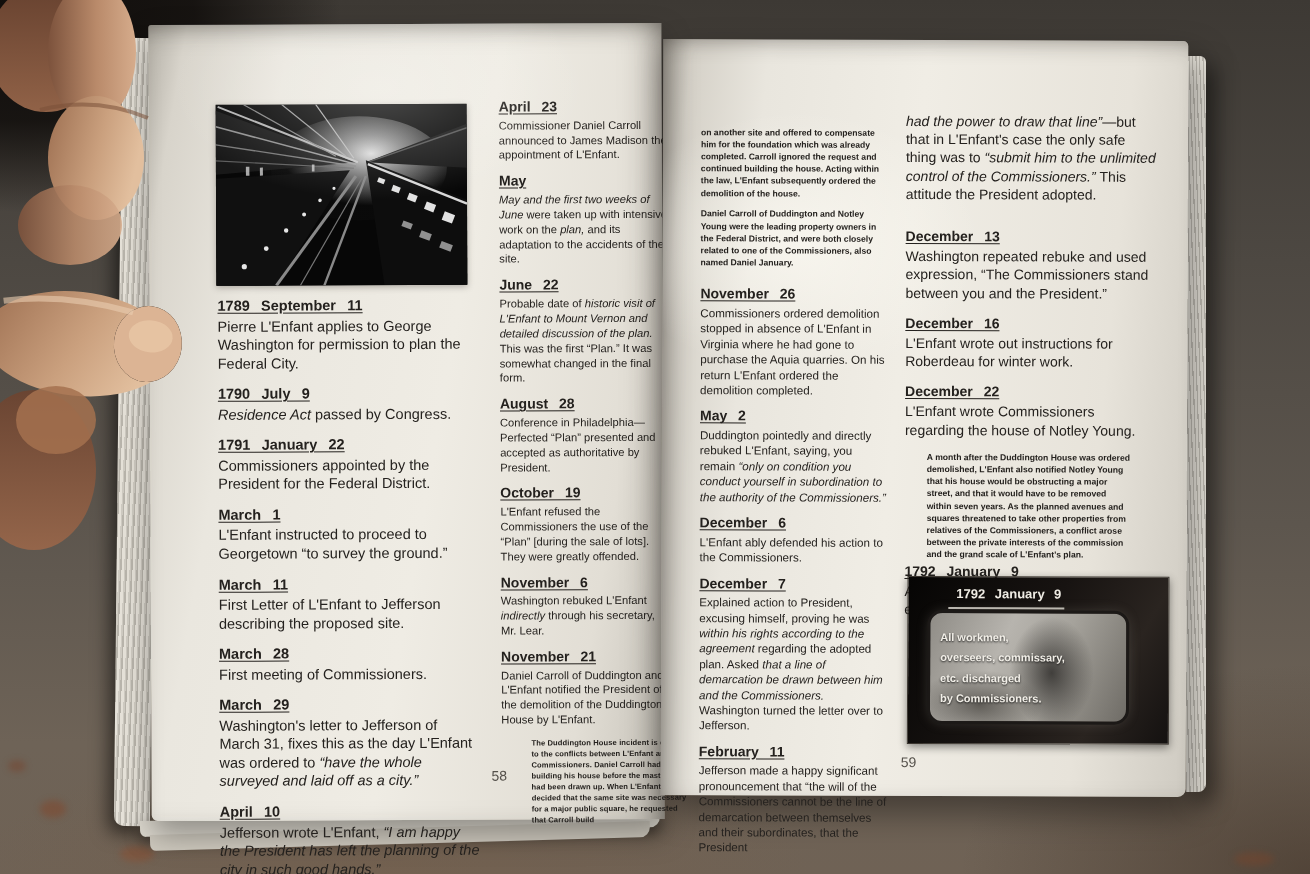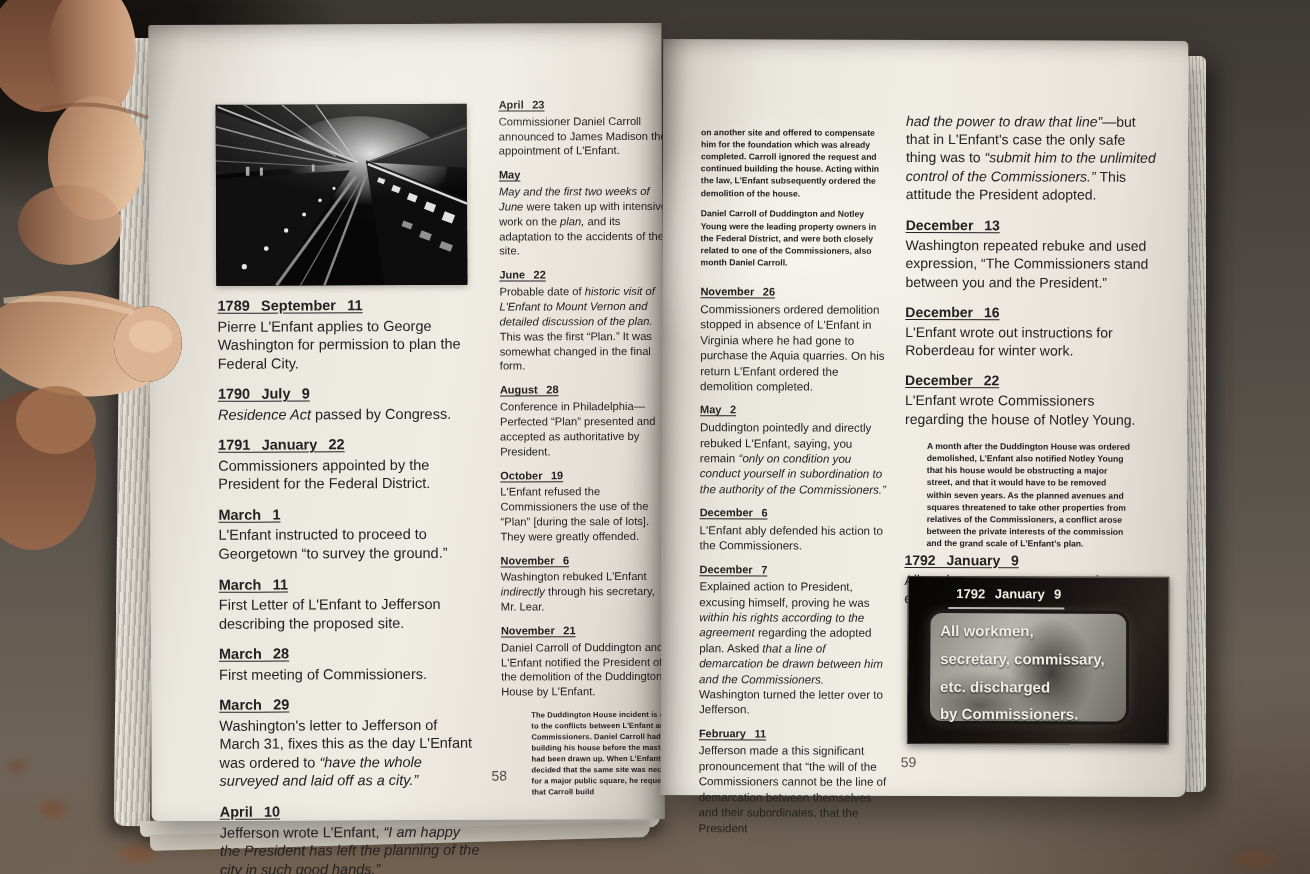--- a/index.html
+++ b/index.html
@@ -55,45 +55,45 @@
   .lp-col2{left:350px;top:74px;width:170px;font-size:11.2px;line-height:1.33;}
   .rp-col1{left:38px;top:78px;width:188px;font-size:11.6px;line-height:1.33;}
   .rp-col2{left:243px;top:72px;width:252px;font-size:14px;line-height:1.3;}
   .entry{margin:0 0 12px 0;}
   .lp-col2 .entry,.rp-col1 .entry{margin-bottom:9px;}
   .date{
     margin:0 0 2px 0;font-weight:bold;word-spacing:.5em;
     text-decoration:underline;text-underline-offset:2px;
   }
   .lp-col1 .date{font-size:14.5px;}
-  .lp-col2 .date,.rp-col1 .date{font-size:11px;}
+  .lp-col2 .date,.rp-col1 .date{font-size:14px;}
   .rp-col2 .date{font-size:14px;}
   .entry p,.cont p{margin:0;}
   .smallnote{font-size:7.6px;font-weight:bold;line-height:1.45;letter-spacing:.1px;}
   .lp-footnote{margin:10px 0 0 30px;width:160px;}
   .rp-lead{width:180px;margin-bottom:8px;font-size:8.6px;font-weight:bold;line-height:1.42;}
   .rp-footnote{margin:6px 0 1px 22px;width:206px;font-size:8.6px;font-weight:bold;line-height:1.42;}
-  .cont{margin-bottom:13px;}
+  .cont{margin-bottom:24px;}
   .pagenum{position:absolute;font-size:14px;color:#55514b;}
   
   .metro{position:absolute;left:67px;top:80px;width:251px;height:181px;background:#0a0a0a;
          box-shadow:0 2px 6px rgba(60,55,48,.35);}
   
   .tvphoto{position:absolute;left:246px;top:536px;width:260px;height:166px;
            background:linear-gradient(120deg,#060504 0%,#171311 45%,#2a2420 75%,#141110 100%);
            border:1px solid #3a352f;box-shadow:0 3px 8px rgba(0,0,0,.45);}
   .tv-caption{position:absolute;left:48px;top:9px;color:#efece4;font-weight:bold;font-size:13px;word-spacing:.45em;}
   .tv-line{position:absolute;left:40px;top:30px;width:116px;height:2px;background:#d8d5cd;opacity:.85;}
   .tv-screen{position:absolute;left:22px;top:36px;width:196px;height:108px;border-radius:12px;
              background:
                radial-gradient(ellipse 60px 80px at 62% 55%, rgba(40,38,36,.8), rgba(40,38,36,0) 70%),
                radial-gradient(ellipse 90px 50px at 25% 85%, rgba(60,57,52,.7), rgba(60,57,52,0) 70%),
                linear-gradient(115deg,#8f8c86 0%,#b7b4ae 35%,#a5a29b 60%,#6f6c66 100%);
              box-shadow:0 0 0 3px #1c1917, 0 0 14px rgba(200,195,185,.25);}
-  .tv-text{position:absolute;left:10px;top:4px;color:#f2efe8;font-weight:bold;font-size:15px;line-height:1.85;
+  .tv-text{position:absolute;left:10px;top:14px;color:#f2efe8;font-weight:bold;font-size:11px;line-height:1.85;
            text-shadow:0 1px 2px rgba(0,0,0,.8);}
   .tv-text span{display:block;}
 </style>
 </head>
 <body>
 
 <div class="scene">
 
   <div class="rust" style="left:40px;top:800px;width:26px;height:18px;background:rgba(130,70,42,.5);"></div>
   <div class="rust" style="left:120px;top:846px;width:34px;height:16px;background:rgba(140,75,45,.45);"></div>
@@ -241,41 +241,41 @@
       <p class="smallnote lp-footnote">The Duddington House incident is central to the conflicts between L'Enfant and the Commissioners. Daniel Carroll had begun building his house before the master plan had been drawn up. When L'Enfant decided that the same site was necessary for a major public square, he requested that Carroll build</p>
     </div>
 
     <span class="pagenum" style="left:340px;top:744px;">58</span>
   </div>
 
   <div class="page page-right">
 
     <div class="col rp-col1">
       <p class="rp-lead">on another site and offered to compensate him for the foundation which was already completed. Carroll ignored the request and continued building the house. Acting within the law, L'Enfant subsequently ordered the demolition of the house.</p>
-      <p class="rp-lead">Daniel Carroll of Duddington and Notley Young were the leading property owners in the Federal District, and were both closely related to one of the Commissioners, also month Daniel Carroll.</p>
+      <p class="rp-lead">Daniel Carroll of Duddington and Notley Young were the leading property owners in the Federal District, and were both closely related to one of the Commissioners, also named Daniel January.</p>
       <div style="height:8px;"></div>
       <div class="entry">
         <h4 class="date">November 26</h4>
         <p><span>Commissioners ordered demolition stopped in absence of L'Enfant in Virginia where he had gone to purchase the Aquia quarries. On his return L'Enfant ordered the demolition completed.</span></p>
       </div>
       <div class="entry">
         <h4 class="date">May 2</h4>
         <p><span>Duddington </span><span style="">pointedly and directly </span><span>rebuked L'Enfant, saying, you remain </span><span style="font-style: italic;">“only on condition you conduct yourself in subordination to the authority of the Commissioners.”</span></p>
       </div>
       <div class="entry">
         <h4 class="date">December 6</h4>
         <p><span>L'Enfant ably defended his action to the Commissioners.</span></p>
       </div>
       <div class="entry">
         <h4 class="date">December 7</h4>
         <p><span>Explained action to President, excusing himself, proving he was </span><span style="font-style: italic;">within his rights according to the agreement </span><span>regarding the adopted plan. Asked </span><span style="font-style: italic;">that a line of demarcation be drawn between him and the Commissioners. </span><span>Washington turned the letter over to Jefferson.</span></p>
       </div>
       <div class="entry">
         <h4 class="date">February 11</h4>
-        <p><span>Jefferson made a this significant pronouncement that </span><span style="">“the will of the Commissioners cannot be the line of demarcation between themselves and their subordinates, that the President</span></p>
+        <p><span>Jefferson made a happy significant pronouncement that </span><span style="">“the will of the Commissioners cannot be the line of demarcation between themselves and their subordinates, that the President</span></p>
       </div>
     </div>
 
     <div class="col rp-col2">
       <div class="cont">
         <p><span style="font-style: italic;">had the power to draw that line”</span><span>—but that in L'Enfant's case the only safe thing was to </span><span style="font-style: italic;">“submit him to the unlimited control of the Commissioners.” </span><span>This attitude the President adopted.</span></p>
       </div>
       <div class="entry">
         <h4 class="date">December 13</h4>
         <p><span>Washington repeated rebuke and used expression, “The Commissioners stand between you and the President.”</span></p>
@@ -294,21 +294,21 @@
         <p><span>All workmen, overseers, commissary, etc., discharged by Commissioners.</span></p>
       </div>
     </div>
 
     <div class="tvphoto">
       <span class="tv-caption">1792 January 9</span>
       <div class="tv-line"></div>
       <div class="tv-screen">
         <div class="tv-text">
           <span>All workmen,</span>
-          <span>secretary, commissary,</span>
+          <span>overseers, commissary,</span>
           <span>etc. discharged</span>
           <span>by Commissioners.</span>
         </div>
       </div>
     </div>
 
     <span class="pagenum" style="left:240px;top:714px;">59</span>
   </div>
 
   <svg width="210" height="620" viewBox="0 0 210 620" style="position:absolute;left:0;top:0;">

